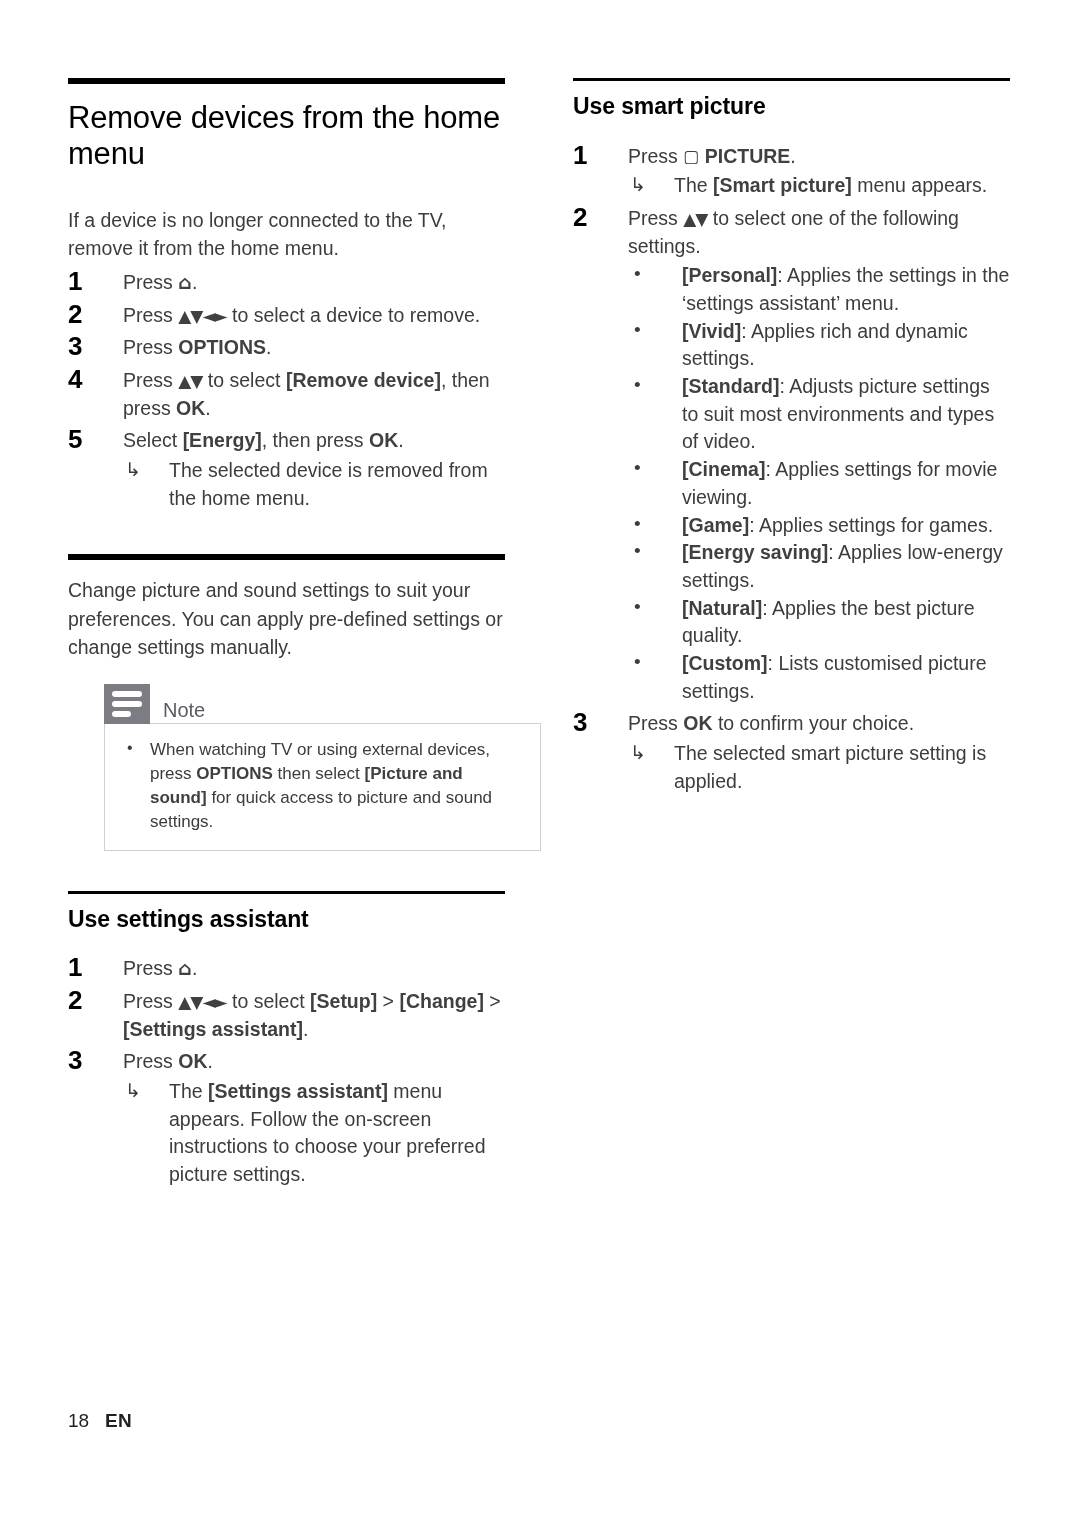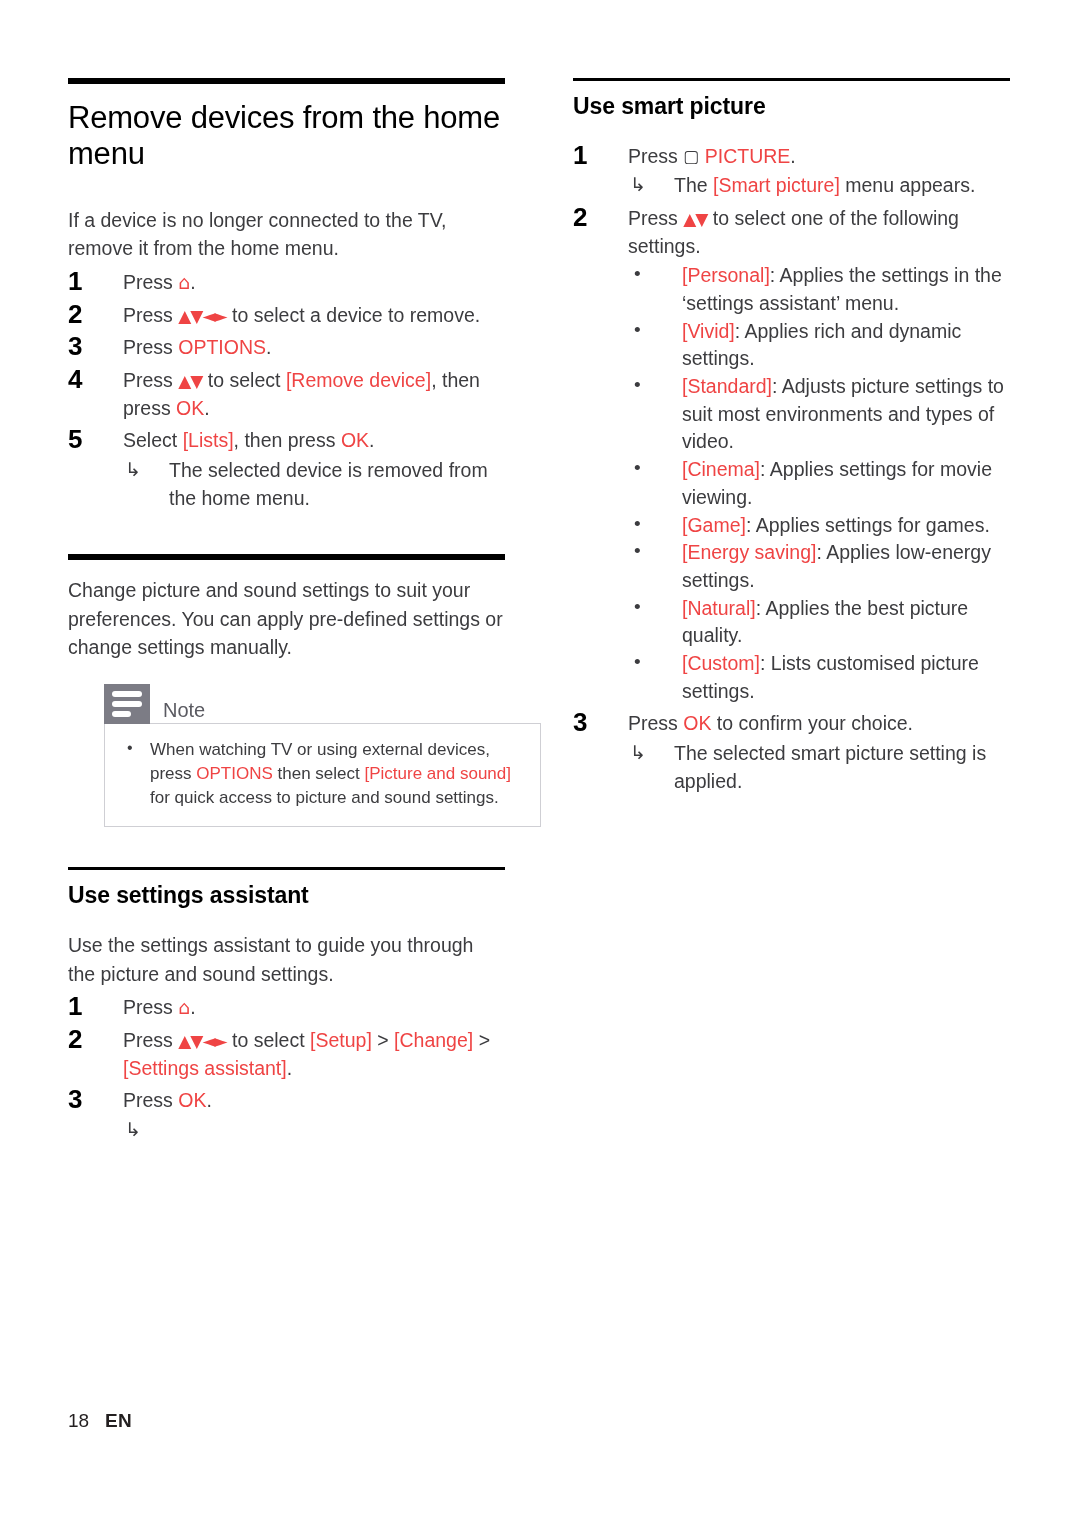--- a/index.html
+++ b/index.html
@@ -57,21 +57,21 @@
   
   ul.bullets{list-style:none;margin:2px 0 0 0;padding:0;}
   ul.bullets > li{
     position:relative;padding-left:54px;margin-bottom:0px;
     font-size:19.5px;line-height:1.42;color:#3c3c3f;font-weight:300;
   }
   ul.bullets > li > .dot{
     position:absolute;left:6px;top:-1px;font-size:19px;color:#3c3c3f;line-height:1.42;
   }
 
-  b, .b{font-weight:normal;color:#ef4444;}
+  b, .b{font-weight:bold;color:#404040;}
 
   
   .notebox{position:relative;margin-top:22px;width:437px;padding-left:36px;}
   .note-head{display:flex;align-items:flex-end;height:40px;}
   .note-icon{
     width:46px;height:40px;background:#7c7c85;
     display:flex;flex-direction:column;justify-content:center;
     align-items:center;gap:4px;box-sizing:border-box;padding:0 8px;
   }
   .note-icon i{display:block;height:6px;background:#fff;border-radius:3px;}
@@ -129,21 +129,21 @@
         <li>
           <span class="num">3</span>
           <span><span>Press </span><b>OPTIONS</b><span>.</span></span>
         </li>
         <li>
           <span class="num">4</span>
           <span><span>Press </span><span class="nav b">▲▼</span><span> to select </span><b>[Remove device]</b><span>, then press </span><b>OK</b><span>.</span></span>
         </li>
         <li>
           <span class="num">5</span>
-          <span><span>Select </span><b>[Lists]</b><span>, then press </span><b>OK</b><span>.</span></span>
+          <span><span>Select </span><b>[Energy]</b><span>, then press </span><b>OK</b><span>.</span></span>
           <div class="arrow-note">
             <span class="arrowglyph">↳</span>
             <span>The selected device is removed from the home menu.</span>
           </div>
         </li>
       </ol>
     </div>
 
     <div style="margin-top:42px;">
       <div class="rule-h1"></div>
@@ -165,36 +165,36 @@
               <span><span>When watching TV or using external devices, press </span><b>OPTIONS</b><span> then select </span><b>[Picture and sound]</b><span> for quick access to picture and sound settings.</span></span>
             </li>
           </ul>
         </div>
       </div>
     </div>
 
     <div style="margin-top:40px;">
       <div class="rule-h2"></div>
       <h2 class="subtitle">Use settings assistant</h2>
-      <p class="body">Use the settings assistant to guide you through the picture and sound settings.</p>
 
       <ol class="steps">
         <li>
           <span class="num">1</span>
           <span><span>Press </span><span class="homeglyph b">⌂</span><span>.</span></span>
         </li>
         <li>
           <span class="num">2</span>
           <span><span>Press </span><span class="nav b">▲▼◄►</span><span> to select </span><b>[Setup]</b><span> &gt; </span><b>[Change]</b><span> &gt; </span><b>[Settings assistant]</b><span>.</span></span>
         </li>
         <li>
           <span class="num">3</span>
           <span><span>Press </span><b>OK</b><span>.</span></span>
           <div class="arrow-note">
             <span class="arrowglyph">↳</span>
+            <span><span>The </span><b>[Settings assistant]</b><span> menu appears. Follow the on-screen instructions to choose your preferred picture settings.</span></span>
           </div>
         </li>
       </ol>
     </div>
   </div>
 
   <div class="col col-right">
     <div>
       <div class="rule-h2"></div>
       <h2 class="subtitle">Use smart picture</h2>

